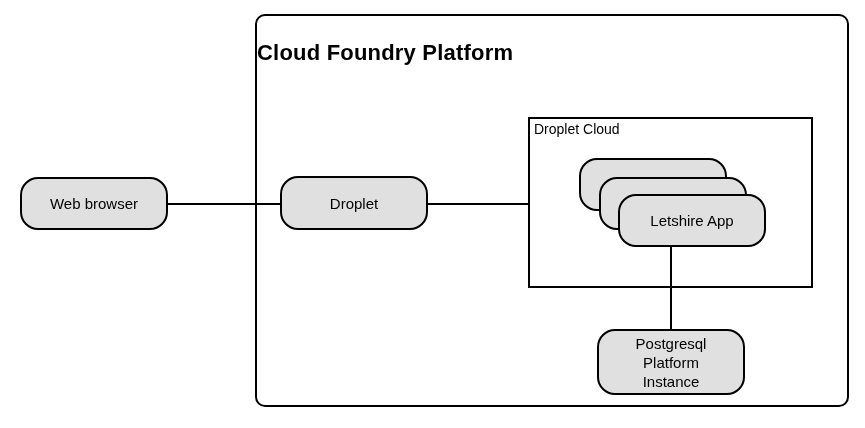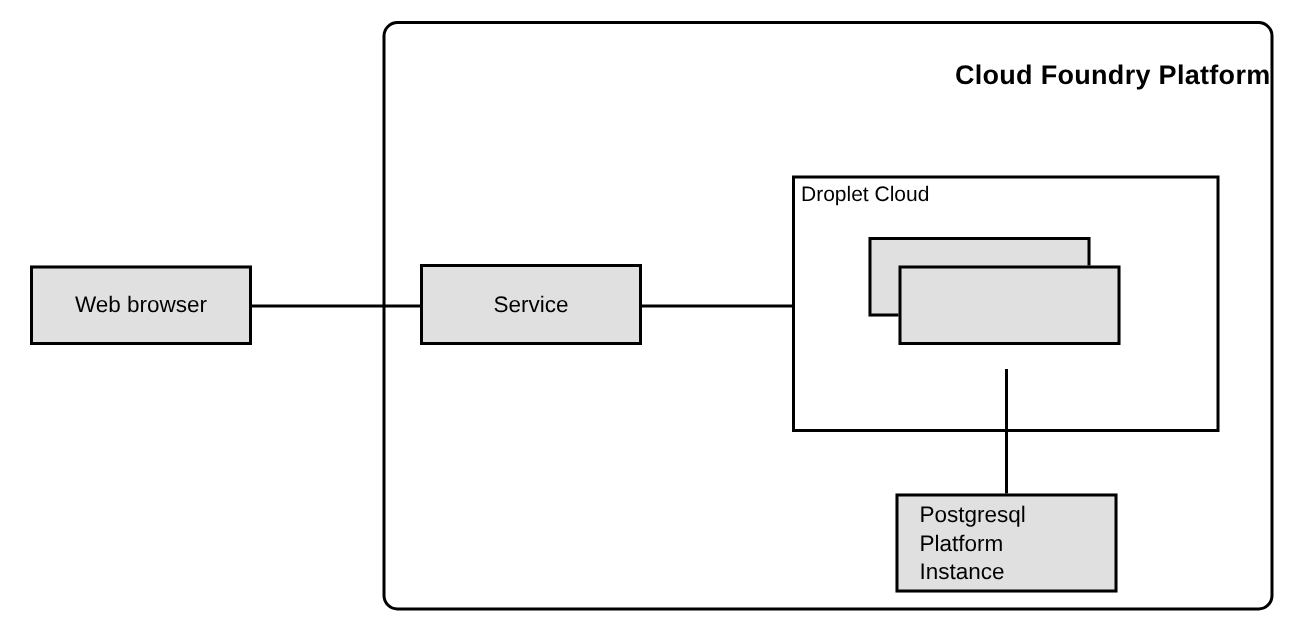--- a/index.html
+++ b/index.html
@@ -29,22 +29,22 @@
     left: 255px; top: 14px;
     width: 594px; height: 393px;
     border: 2px solid var(--node-border);
     border-radius: 10px;
     background: transparent;
   }
   .outer-title {
     position: absolute;
     left: 0; top: 24px;
     width: 100%;
-    text-align: right;
-    font-size: 18px;
+    text-align: left;
+    font-size: 22px;
     font-weight: bold;
     letter-spacing: 0.2px;
   }
   .inner-container {
     position: absolute;
     left: 528px; top: 117px;
     width: 285px; height: 171px;
     border: 2px solid var(--node-border);
     background: var(--bg);
   }
@@ -60,24 +60,25 @@
   .edge-v { width: 2px; }
   #edge-browser-routers { left: 168px; top: 203px; width: 113px; }
   #edge-routers-droplet { left: 427px; top: 203px; width: 102px; }
   #edge-app-postgres    { left: 670px; top: 246px; height: 84px; }
 
   
   .node {
     position: absolute;
     background: var(--node-fill);
     border: 2px solid var(--node-border);
-    border-radius: 0;
+    border-radius: 18px;
     display: flex;
     align-items: center;
     justify-content: center;
+    text-align: center;
     font-size: 15px;
     line-height: 19px;
     padding: 14px;
   }
   #node-web-browser { left: 20px;  top: 177px; width: 148px; height: 53px; }
   #node-routers     { left: 280px; top: 176px; width: 148px; height: 54px; }
   #stack-back       { left: 579px; top: 158px; width: 148px; height: 53px; }
   #stack-middle     { left: 599px; top: 177px; width: 148px; height: 53px; }
   #node-letshire    { left: 618px; top: 194px; width: 148px; height: 53px; }
   #node-postgres    { left: 597px; top: 329px; width: 148px; height: 66px; }
@@ -100,21 +101,24 @@
   <div id="edge-app-postgres" class="edge edge-v"></div>
 
   <div id="stack-back" class="node"></div>
   <div id="stack-middle" class="node"></div>
 
   <div id="node-web-browser" class="node">
     <span>Web browser</span>
   </div>
 
   <div id="node-routers" class="node">
-    <span>Service</span>
+    <span>Droplet</span>
   </div>
 
+  <div id="node-letshire" class="node">
+    <span>Letshire App</span>
+  </div>
 
   <div id="node-postgres" class="node">
     <span>Postgresql Platform Instance</span>
   </div>
 
 </div>
 
 </body></html>

